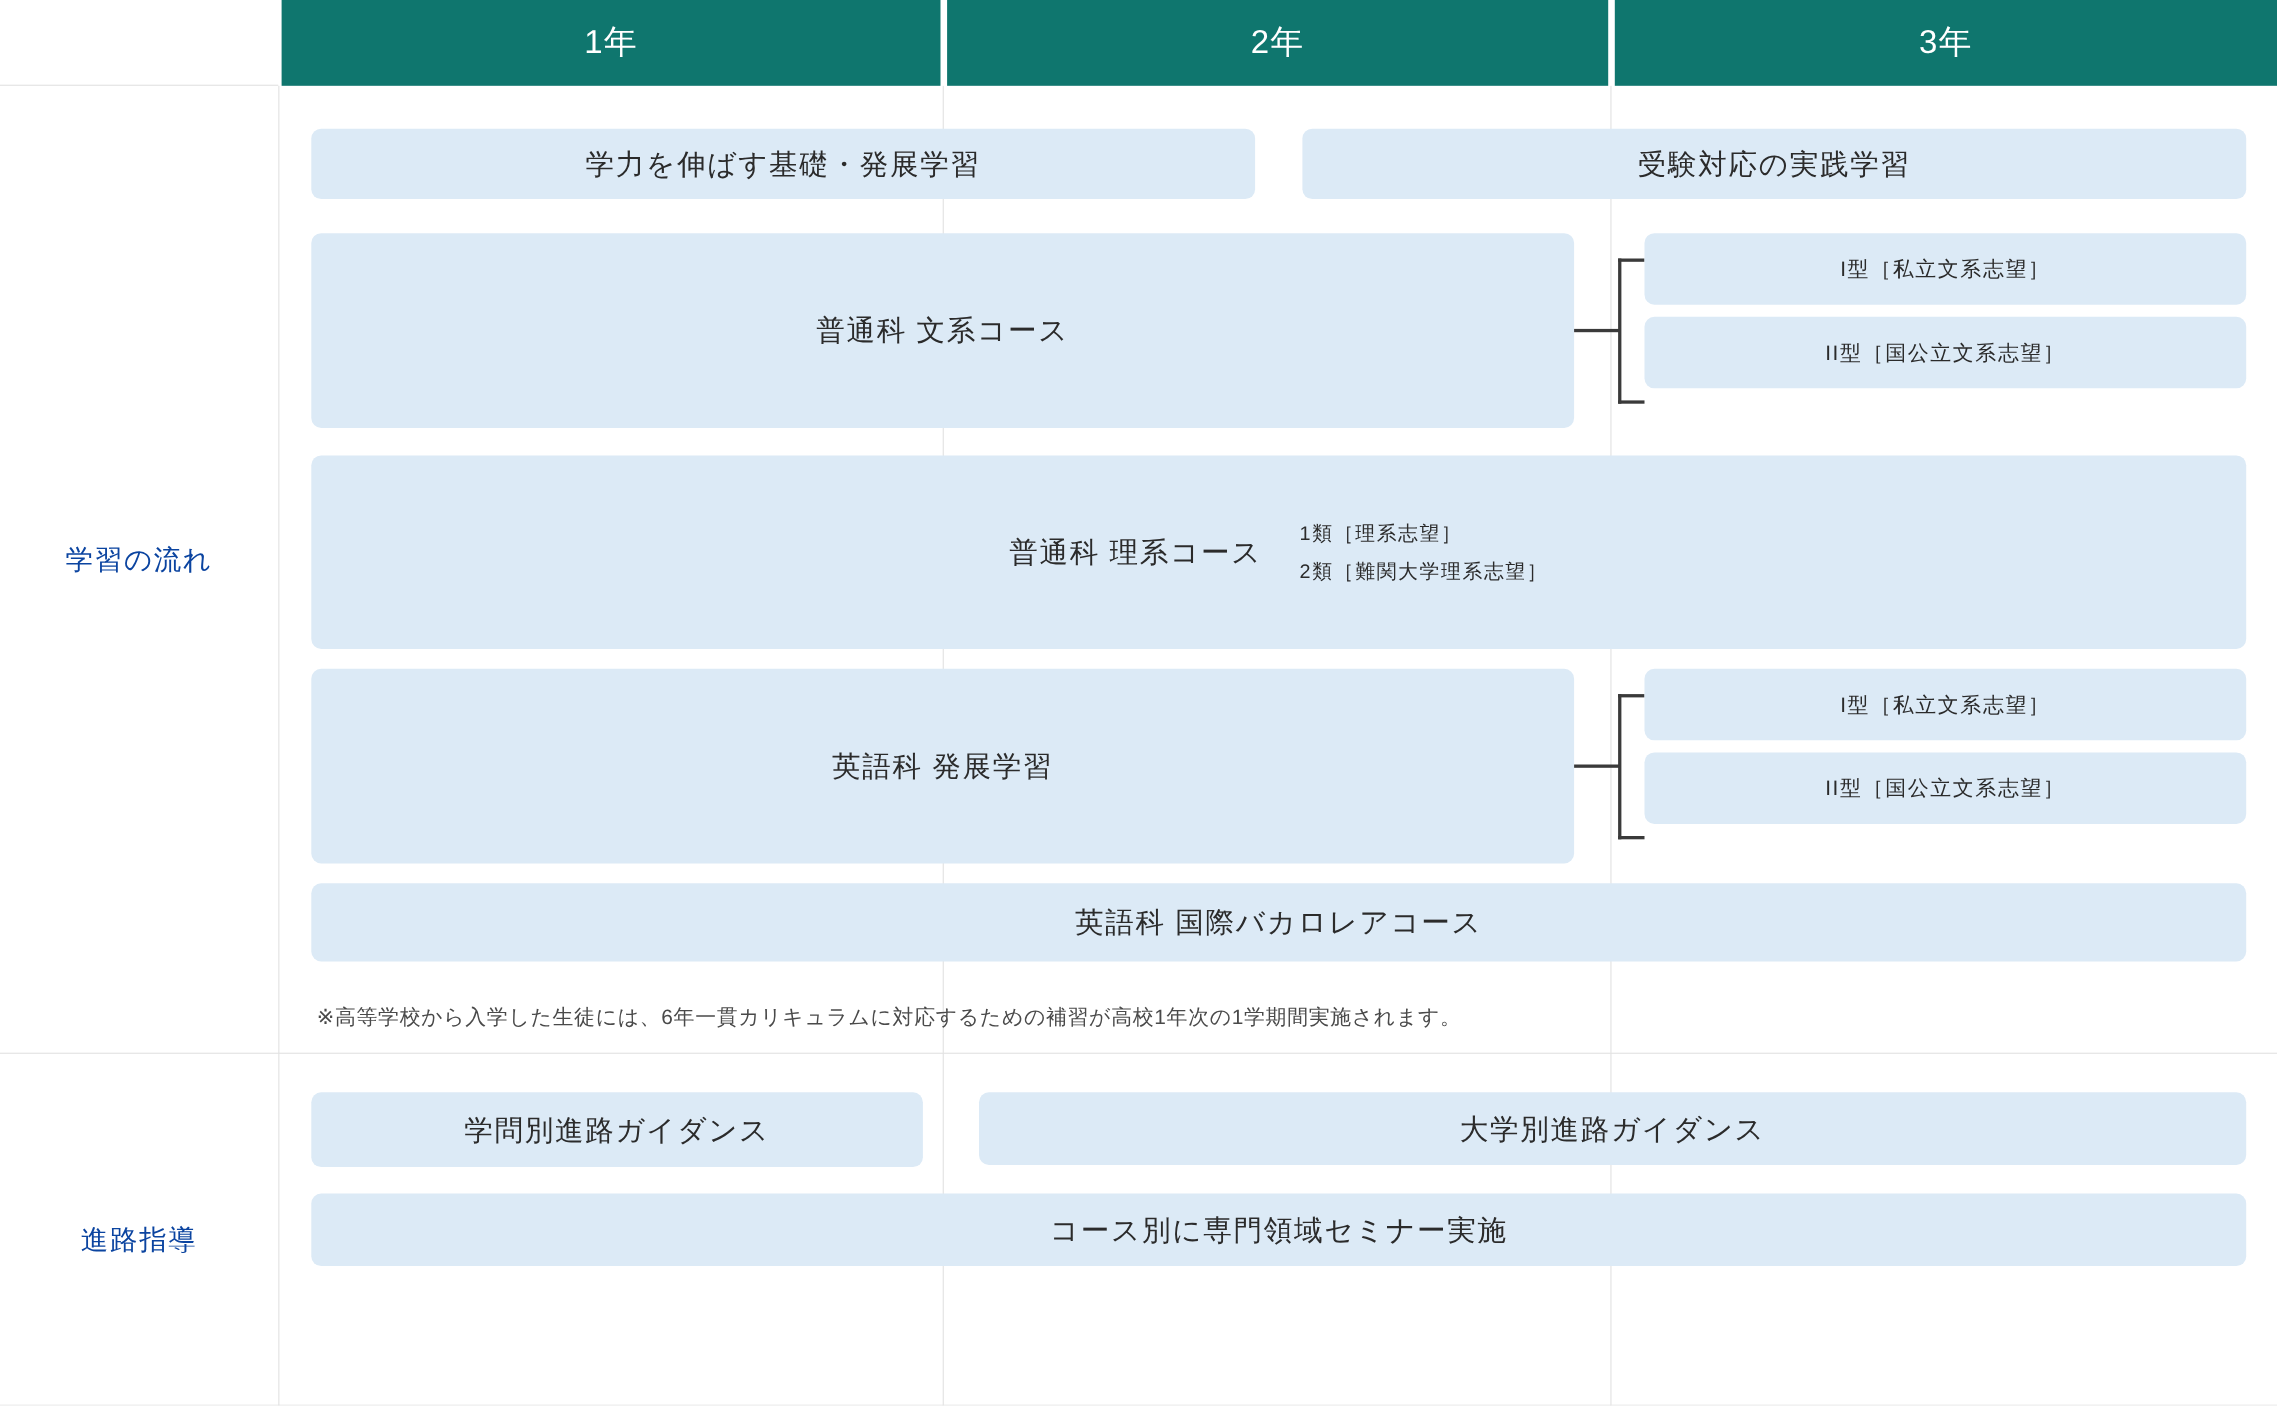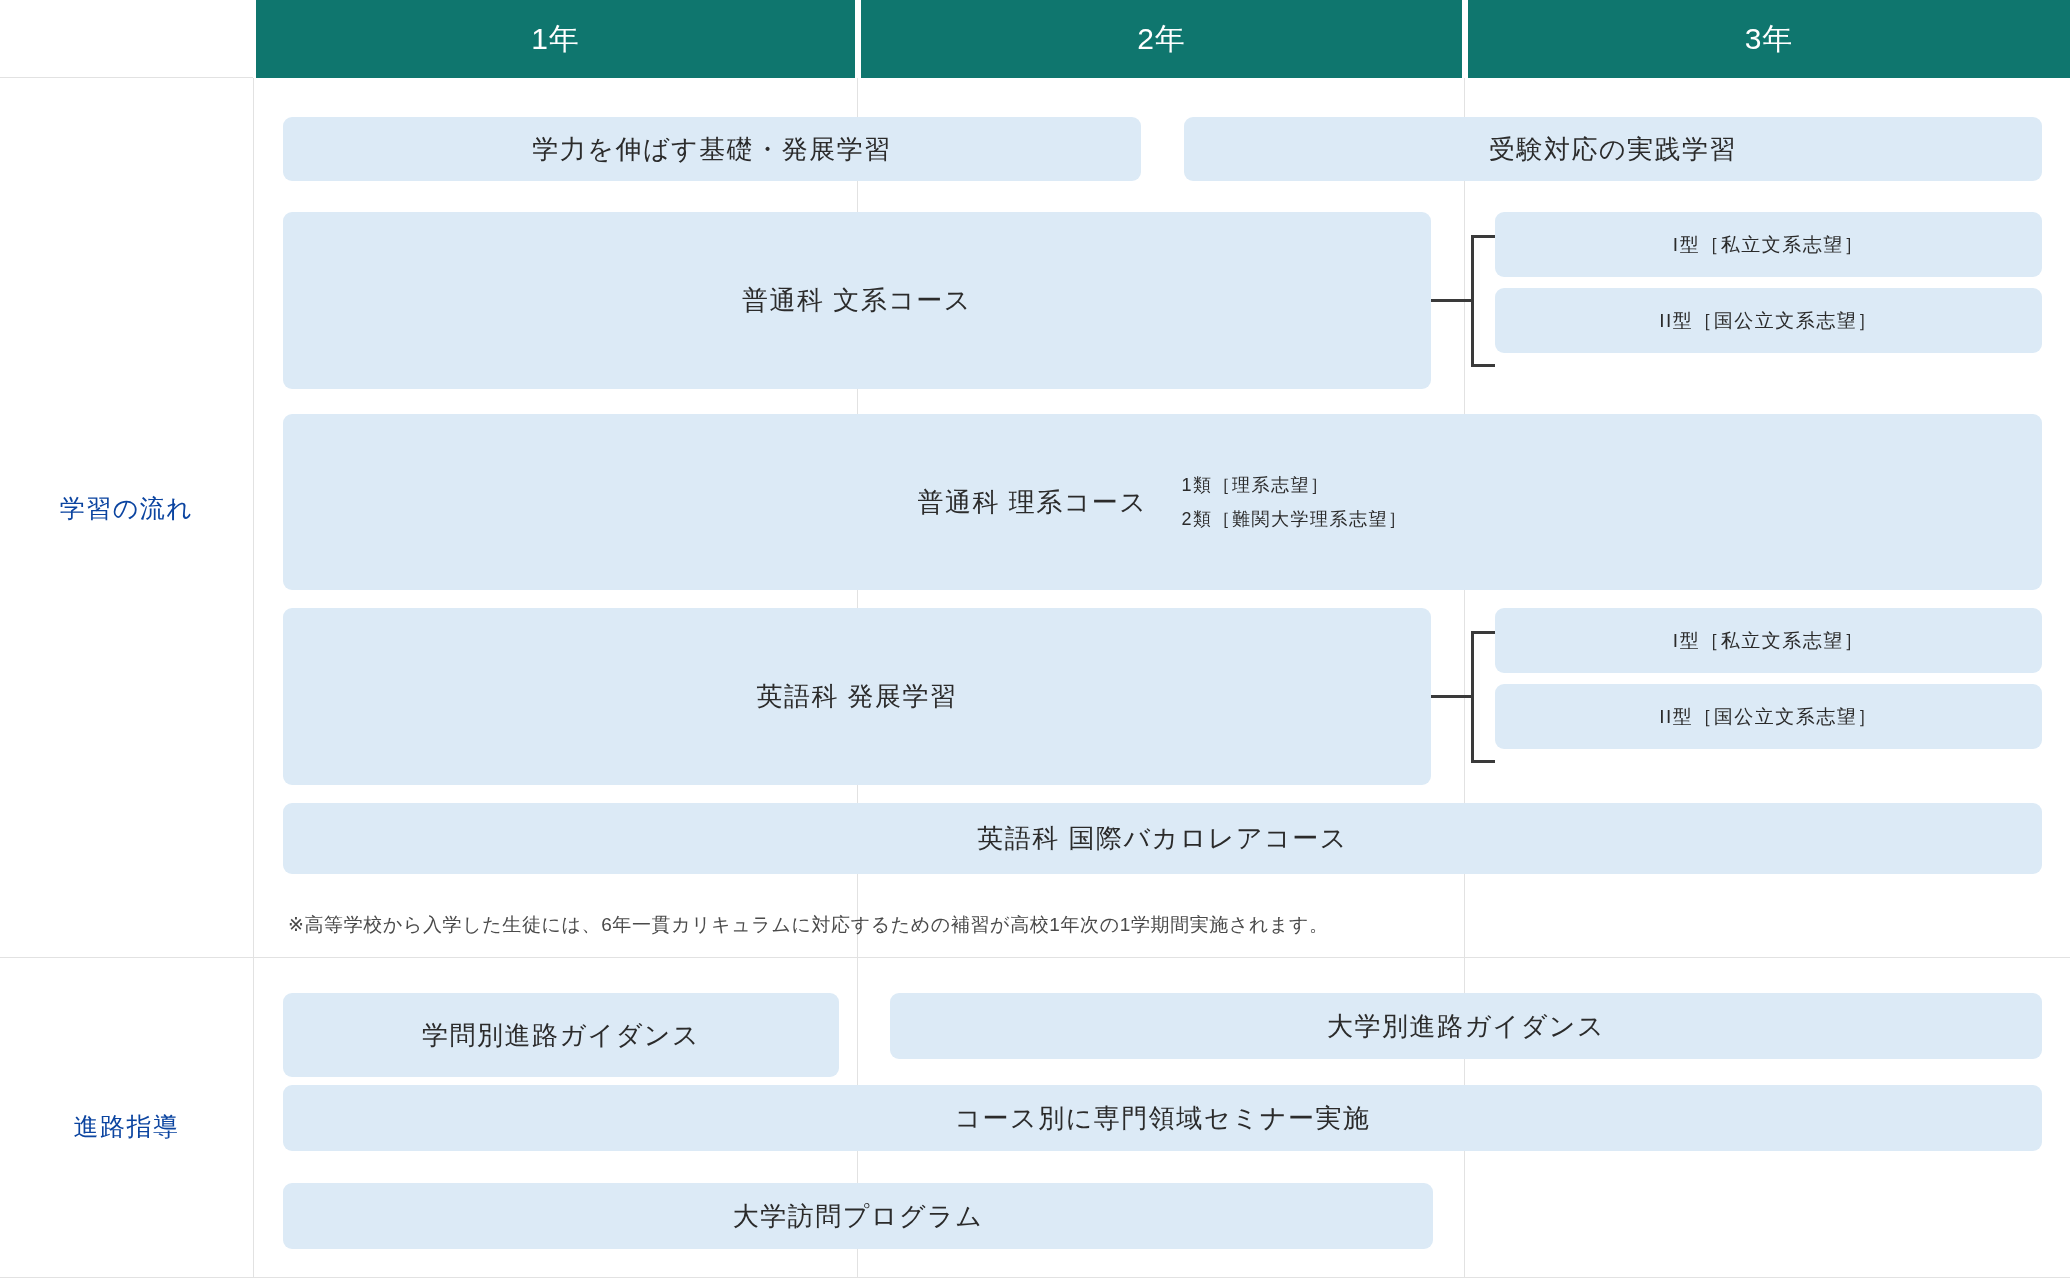--- a/index.html
+++ b/index.html
@@ -189,28 +189,25 @@
   </div>
 
   <div class="footnote" style="left:288px; top:912px;">
     <span>※高等学校から入学した生徒には、6年一貫カリキュラムに対応するための補習が高校1年次の1学期間実施されます。</span>
   </div>
 
   <div class="row-label" style="top:1110px;">
     <span>進路指導</span>
   </div>
 
-  <div class="box" style="left:283px; top:993px; width:556px; height:84px;">
+  <div class="box" style="left:283px; top:993px; width:556px; height:68px;">
     <span>学問別進路ガイダンス</span>
   </div>
   <div class="box" style="left:890px; top:993px; width:1152px; height:66px;">
     <span>大学別進路ガイダンス</span>
   </div>
 
   <div class="box" style="left:283px; top:1085px; width:1759px; height:66px;">
     <span>コース別に専門領域セミナー実施</span>
   </div>
 
-  <div class="box" style="left:283px; top:1183px; width:1150px; height:66px;">
-    <span>大学訪問プログラム</span>
-  </div>
 
 </div>
 
 </body></html>

